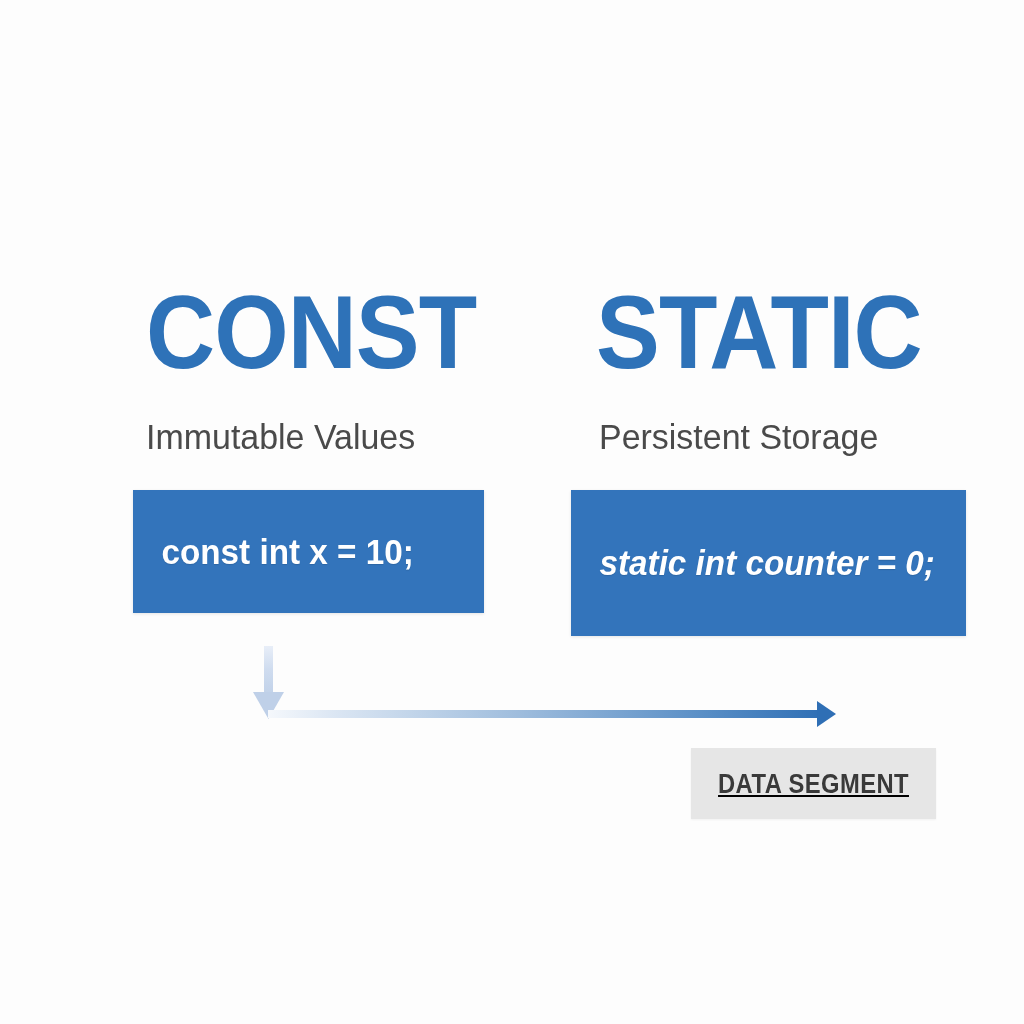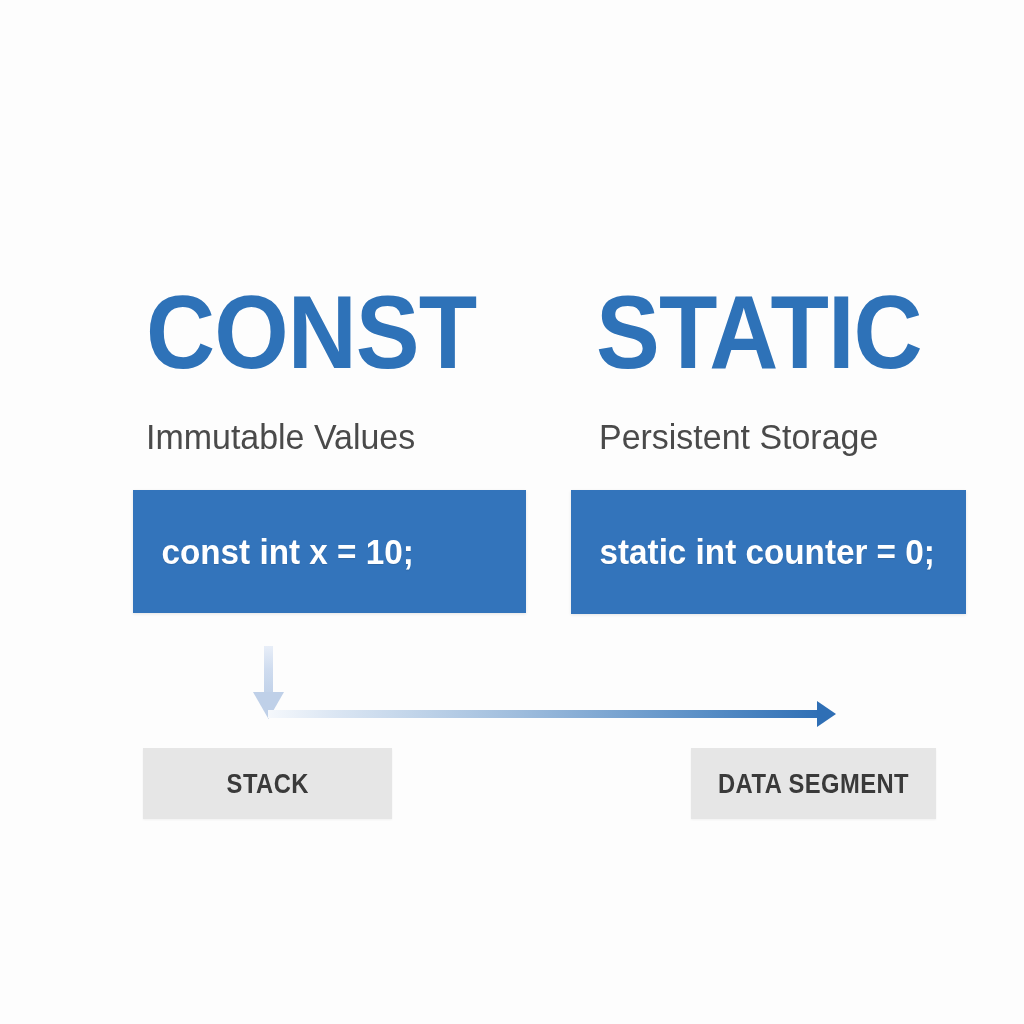--- a/index.html
+++ b/index.html
@@ -54,22 +54,22 @@
   #subtitle-static { left: 563px; top: 418px; }
 
   
   .code-box {
     position: absolute;
     background: #3374bb;
     box-shadow: 0 1px 3px rgba(0,0,0,0.10);
     display: flex;
     align-items: center;
   }
-  #code-box-const { left: 97px; top: 490px; width: 393px; height: 123px; }
-  #code-box-static { left: 535px; top: 490px; width: 395px; height: 124px; }
+  #code-box-const { left: 97px; top: 490px; width: 351px; height: 123px; }
+  #code-box-static { left: 535px; top: 490px; width: 395px; height: 146px; font-style: italic; }
 
   .code-text {
     color: #ffffff;
     font-family: "Liberation Sans", sans-serif;
     font-weight: 700;
     font-size: 35px;
     line-height: 36px;
     letter-spacing: 0px;
     white-space: nowrap;
     padding-left: 30px;
@@ -92,21 +92,21 @@
   .mem-box {
     position: absolute;
     background: #e6e6e6;
     display: flex;
     align-items: center;
     justify-content: center;
     box-shadow: 0 1px 2px rgba(0,0,0,0.05);
   }
   #mem-box-stack  { left: 107px; top: 748px; width: 249px; height: 71px; }
   #mem-box-heap   { left: 383px; top: 748px; width: 250px; height: 71px; }
-  #mem-box-data   { left: 655px; top: 748px; width: 245px; height: 71px; }
+  #mem-box-data   { left: 655px; top: 748px; width: 245px; height: 71px; text-decoration: underline; }
 
   .mem-label {
     color: #3a3a3a;
     font-family: "Liberation Sans", sans-serif;
     font-weight: 700;
     font-size: 27px;
     line-height: 28px;
     letter-spacing: 0.5px;
     white-space: nowrap;
     transform: scaleX(0.88);
@@ -149,22 +149,19 @@
       <rect x="228" y="646" width="9" height="52" fill="url(#downGrad)"></rect>
       <polygon points="217,692 248,692 232.5,719" fill="#bfd0e8"></polygon>
     </g>
 
     <g>
       <rect x="232" y="710" width="555" height="8" fill="url(#rightGrad)"></rect>
       <polygon points="781,701 781,727 800,714" fill="#2f6fb5"></polygon>
     </g>
   </svg>
 
-  <div class="mem-box" id="mem-box-stack">
-    <span class="mem-label">STACK</span>
-  </div>
 
 
   <div class="mem-box" id="mem-box-data">
     <span class="mem-label">DATA SEGMENT</span>
   </div>
 
 </div>
 
 </body></html>

